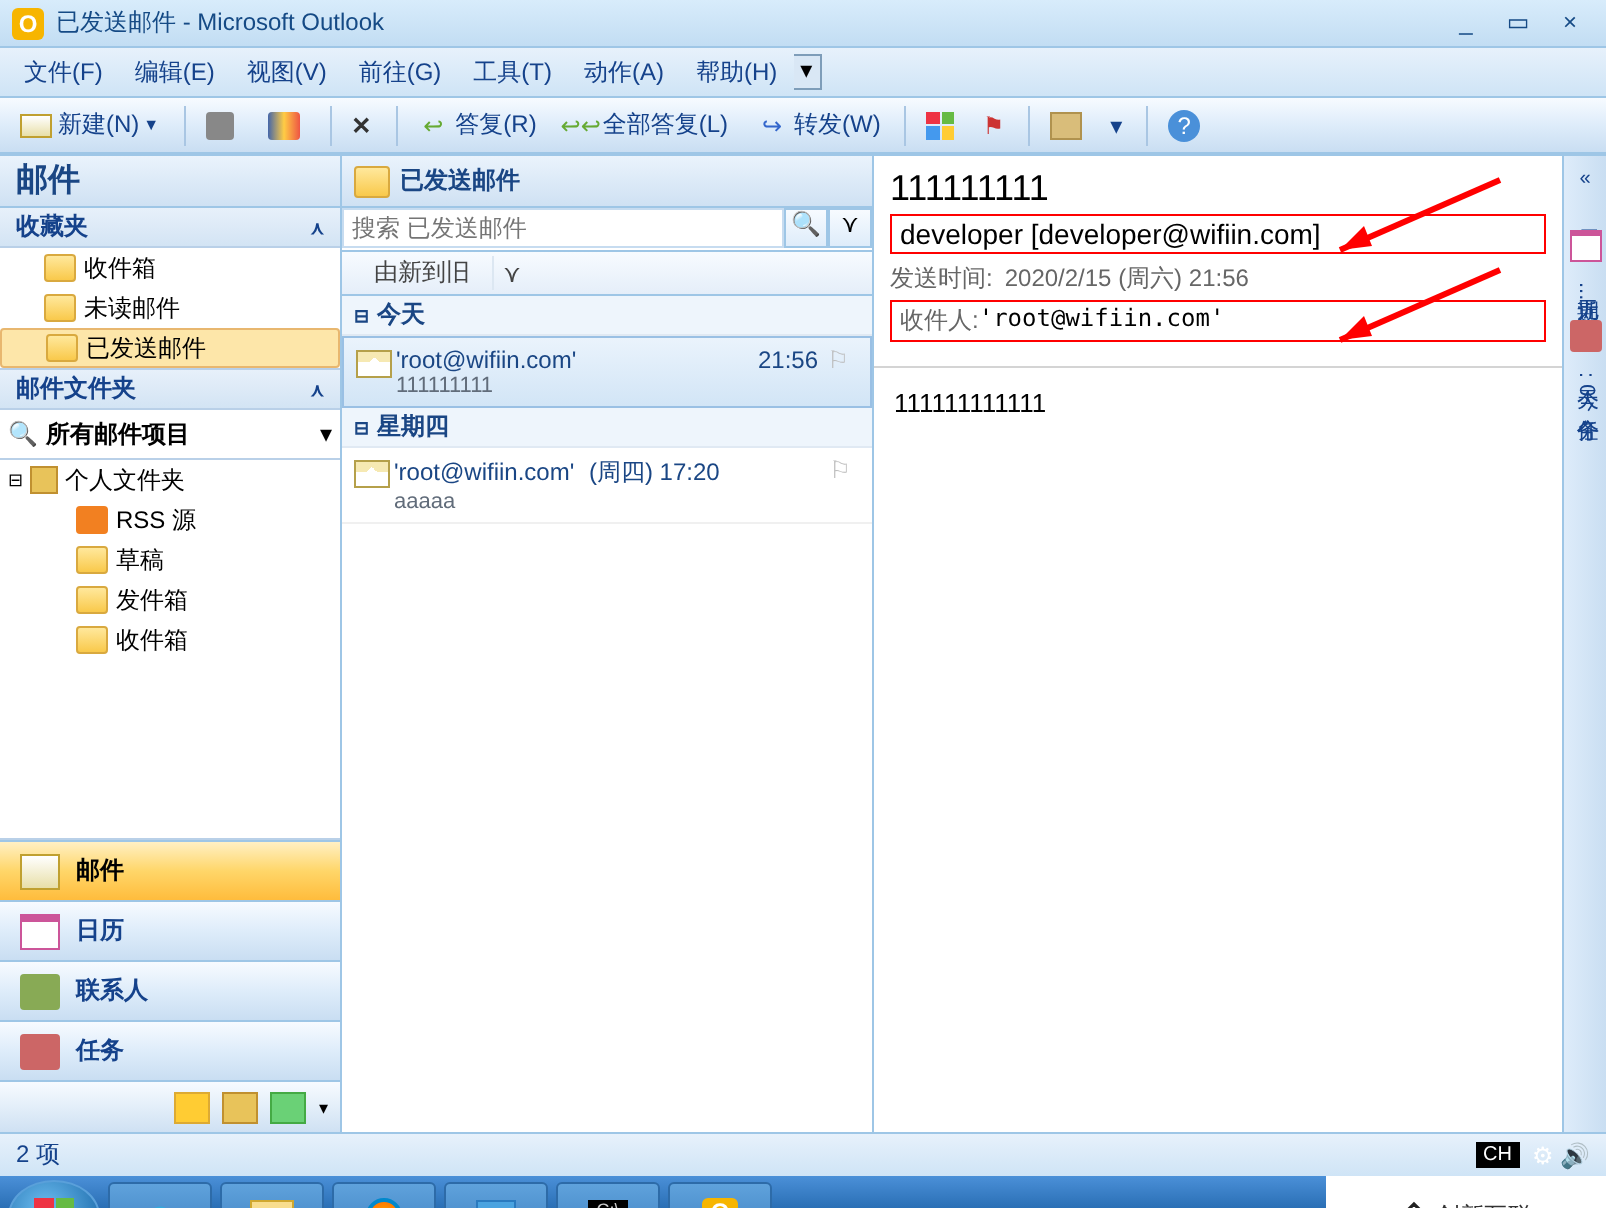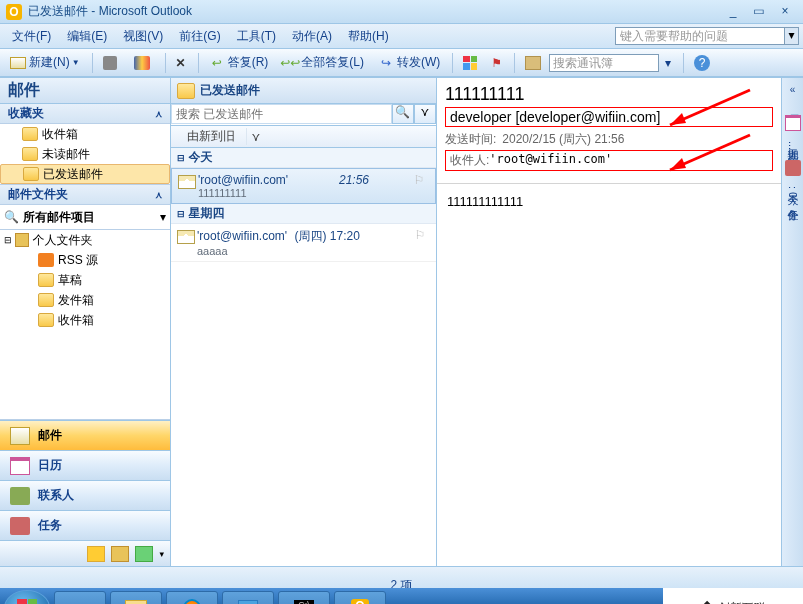--- a/index.html
+++ b/index.html
@@ -65,21 +65,21 @@
 
 .grp { height: 20px; background: #eef5fc; display: flex; align-items: center; padding: 0 6px; color: #1a4684; font-weight: bold; border-bottom: 1px solid #e0e9f3; }
 .grp .tw { margin-right: 4px; font-size: 9px; }
 .msg { padding: 4px 6px; border-bottom: 1px solid #f0f0f0; display: flex; }
 .msg.sel { background: linear-gradient(#eaf3fc,#d2e5f6); border: 1px solid #9ac0e4; }
 .msg .env { width: 18px; height: 14px; background: #fff; border: 1px solid #b5a04a; margin-top: 2px; margin-right: 2px; position: relative; }
 .msg .env::after { content: ""; position: absolute; top: 0; left: 0; right: 0; height: 5px; background: linear-gradient(135deg,#f6e9b3 50%, transparent 50%), linear-gradient(-135deg,#f6e9b3 50%, transparent 50%); }
 .msg .mtxt { flex: 1; }
 .msg .mto { color: #1a4684; }
 .msg .msubj { color: #616c7a; font-size: 11px; }
-.msg .mtime { color: #1a4684; width: 70px; text-align: left; font-style: italic; }
+.msg .mtime { color: #1a4684; width: 70px; text-align: right; }
 .msg .mflag { width: 20px; display: flex; align-items: flex-start; justify-content: center; color: #bbb; }
 
 
 .readcol { flex: 1; background: #fff; display: flex; flex-direction: column; }
 .r-pad { padding: 6px 8px; }
 .r-subj { font-size: 18px; color: #000; margin-bottom: 2px; }
 .r-from { font-size: 14px; color: #000; border: 1px solid red; padding: 1px 4px; margin-bottom: 2px; }
 .r-sent { font-size: 11px; color: #666; padding: 2px 0; }
 .r-sent .lbl { color: #666; margin-right: 6px; }
 .r-to { font-size: 11px; border: 1px solid red; padding: 1px 4px; display: flex; }
@@ -88,21 +88,21 @@
 .r-body { padding: 4px 10px; font-size: 13px; }
 
 
 .rside { width: 22px; background: linear-gradient(90deg,#deecfa,#c9def2); border-left: 1px solid #9ec6e6; display: flex; flex-direction: column; align-items: center; padding-top: 6px; gap: 10px; }
 .rside .chev2 { font-size: 10px; color: #15428b; }
 .rside .vtxt { writing-mode: vertical-rl; font-size: 12px; color: #15428b; font-weight: bold; }
 .rside .vsmall { writing-mode: vertical-rl; font-size: 11px; color: #15428b; }
 .rside .rico { width: 16px; height: 16px; }
 
 
-.status { height: 22px; background: linear-gradient(#e7f1fb,#cfe4f6); border-top: 1px solid #9ec6e6; display: flex; align-items: center; padding: 10px 8px; color: #15428b; flex-direction: column; }
+.status { height: 22px; background: linear-gradient(#e7f1fb,#cfe4f6); border-top: 1px solid #9ec6e6; display: flex; align-items: center; padding: 10px 8px; color: #15428b; }
 .status .right { margin-left: auto; display: flex; align-items: center; gap: 6px; }
 
 
 .arrow-red { position: absolute; pointer-events: none; z-index: 50; }
 
 
 .taskbar { height: 40px; background: linear-gradient(#4b90d8,#2a6fb5 40%,#1e5a9c); display: flex; align-items: center; padding: 0 4px; gap: 4px; position: relative; }
 .start { width: 46px; height: 36px; border-radius: 50%; background: radial-gradient(circle at 40% 40%,#6dbef0,#1866a8); border: 1px solid #5aa0da; display: flex; align-items: center; justify-content: center; }
 .start .win { width: 20px; height: 18px; display: grid; grid-template: 1fr 1fr / 1fr 1fr; gap: 1px; }
 .start .win div:nth-child(1){background:#e34;} .start .win div:nth-child(2){background:#6b4;} .start .win div:nth-child(3){background:#49e;} .start .win div:nth-child(4){background:#fc3;}
@@ -126,21 +126,20 @@
 </div>
 
 <div class="menubar">
   <div class="mitem">文件(F)</div>
   <div class="mitem">编辑(E)</div>
   <div class="mitem">视图(V)</div>
   <div class="mitem">前往(G)</div>
   <div class="mitem">工具(T)</div>
   <div class="mitem">动作(A)</div>
   <div class="mitem">帮助(H)</div>
-  <div class="helpbox">键入需要帮助的问题</div>
   <div class="drop-tiny">▾</div>
 </div>
 
 <div class="toolbar">
   <div class="tb-btn">
       <span class="tb-ico i-env-new"></span>
       <span>新建(N)</span>
       <span class="tb-drop-arrow">▼</span>
     </div>
   <div class="tb-sep"></div>
@@ -176,21 +175,20 @@
         <span style="background:#fc3"></span>
       </span>
     </div>
   <div class="tb-btn">
       <span class="flag-red">⚑</span>
     </div>
   <div class="tb-sep"></div>
   <div class="tb-btn">
       <span style="width:16px;height:14px;background:#d9bd7a;border:1px solid #b0924e;"></span>
     </div>
-  <div class="tb-search">搜索通讯簿</div>
   <div class="tb-btn">▾</div>
   <div class="tb-sep"></div>
   <div class="tb-btn">
       <span style="width:16px;height:16px;border-radius:50%;background:#4a90d9;color:#fff;text-align:center;line-height:16px;">?</span>
     </div>
 </div>
 
 <div class="main">
 
   <div class="nav">

